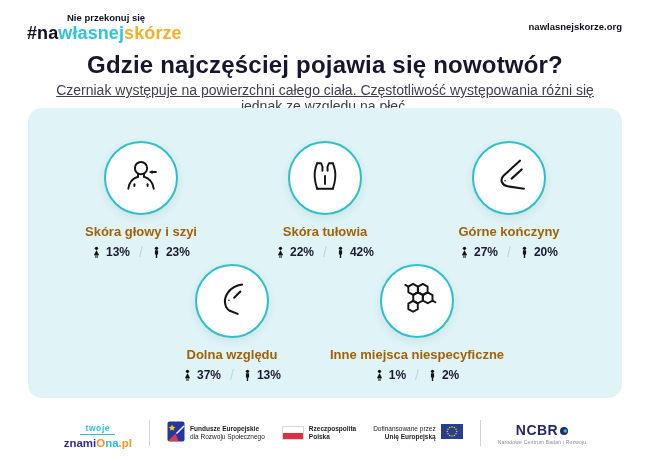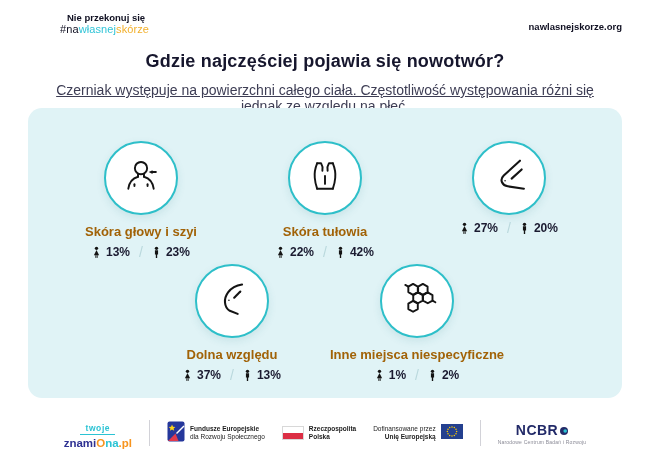--- a/index.html
+++ b/index.html
@@ -2,29 +2,29 @@
 <html><head>
 <meta charset="utf-8">
 <style>
   html,body{margin:0;padding:0;background:#ffffff;}
   .page{position:relative;width:650px;height:459px;background:#ffffff;overflow:hidden;
         font-family:"Liberation Sans","DejaVu Sans",sans-serif;color:#17172e;}
 
   
   .brand{position:absolute;left:27px;top:12px;line-height:1.2;}
   .brand-line1{font-size:9.5px;font-weight:700;color:#101022;padding-left:40px;}
-  .brand-line2{font-size:11px;font-weight:400;letter-spacing:.1px;margin-left:33px;}
+  .brand-line2{font-size:18px;font-weight:700;letter-spacing:.1px;}
   .brand-hash{color:#101022;}
   .brand-mid{color:#30c4d7;}
   .brand-end{color:#f2b02c;}
   .site-url{position:absolute;right:28px;top:21px;font-size:9.5px;font-weight:700;color:#101022;text-decoration:none;}
 
   
   .title{position:absolute;top:51px;left:0;right:0;text-align:center;
-         font-size:18px;font-weight:800;color:#16162d;letter-spacing:.2px;}
+         font-size:24px;font-weight:800;color:#16162d;letter-spacing:.2px;}
   .subtitle{position:absolute;top:82px;left:40px;right:40px;text-align:center;
             font-size:14px;color:#3d3d54;text-decoration:underline;}
 
   
   .panel{position:absolute;left:28px;top:108px;width:594px;height:290px;
          background:#e0f3f6;border-radius:14px;}
   .item{position:absolute;width:200px;display:flex;flex-direction:column;align-items:center;}
   .circle{width:70px;height:70px;border-radius:50%;background:#ffffff;
           border:2.5px solid #2ebfc9;display:flex;align-items:center;justify-content:center;
           box-shadow:0 3px 8px rgba(30,120,130,.12);}
@@ -164,20 +164,21 @@
         <span>
           <svg width="42" height="42" viewBox="0 0 48 48">
             <g stroke="#141414" stroke-width="2.4" fill="none" stroke-linecap="round" stroke-linejoin="round">
               <path d="M36.5,6.5 L18,23.5 Q14.2,27.2 16,31.2 Q17.8,35.2 22.5,35.8 L41,38.5"></path>
               <path d="M38.5,16.5 L27,27"></path>
               <circle cx="19.5" cy="29.5" r="0.9" fill="#141414" stroke="none"></circle>
             </g>
           </svg>
         </span>
       </div>
+      <div class="item-label">Górne kończyny</div>
       <div class="stats">
         <span class="gicon">
           <svg width="9" height="13" viewBox="0 0 12 16" fill="#141414">
               <circle cx="6" cy="2.4" r="2.2"></circle>
               <path d="M6,4.8 L2.5,11.6 L9.5,11.6 Z"></path>
               <rect x="4.5" y="11.6" width="1.2" height="3.6"></rect>
               <rect x="6.3" y="11.6" width="1.2" height="3.6"></rect>
             </svg>
         </span>
         <span class="pct">27%</span>

